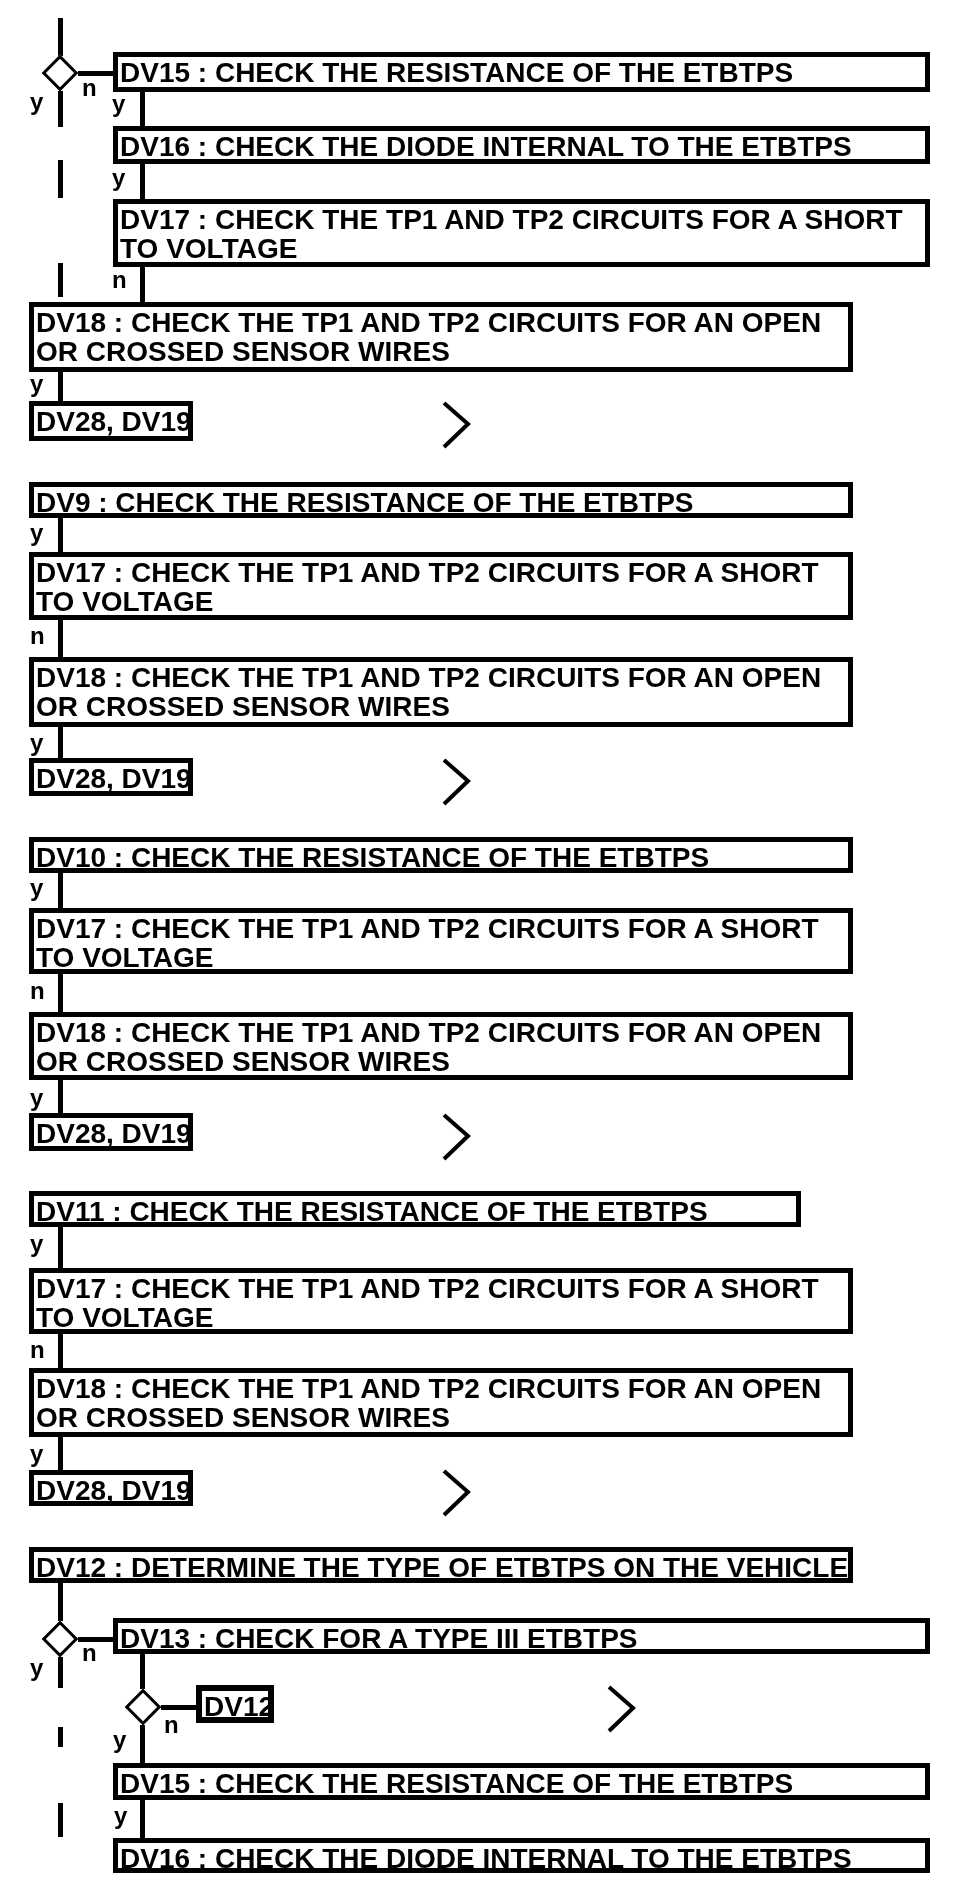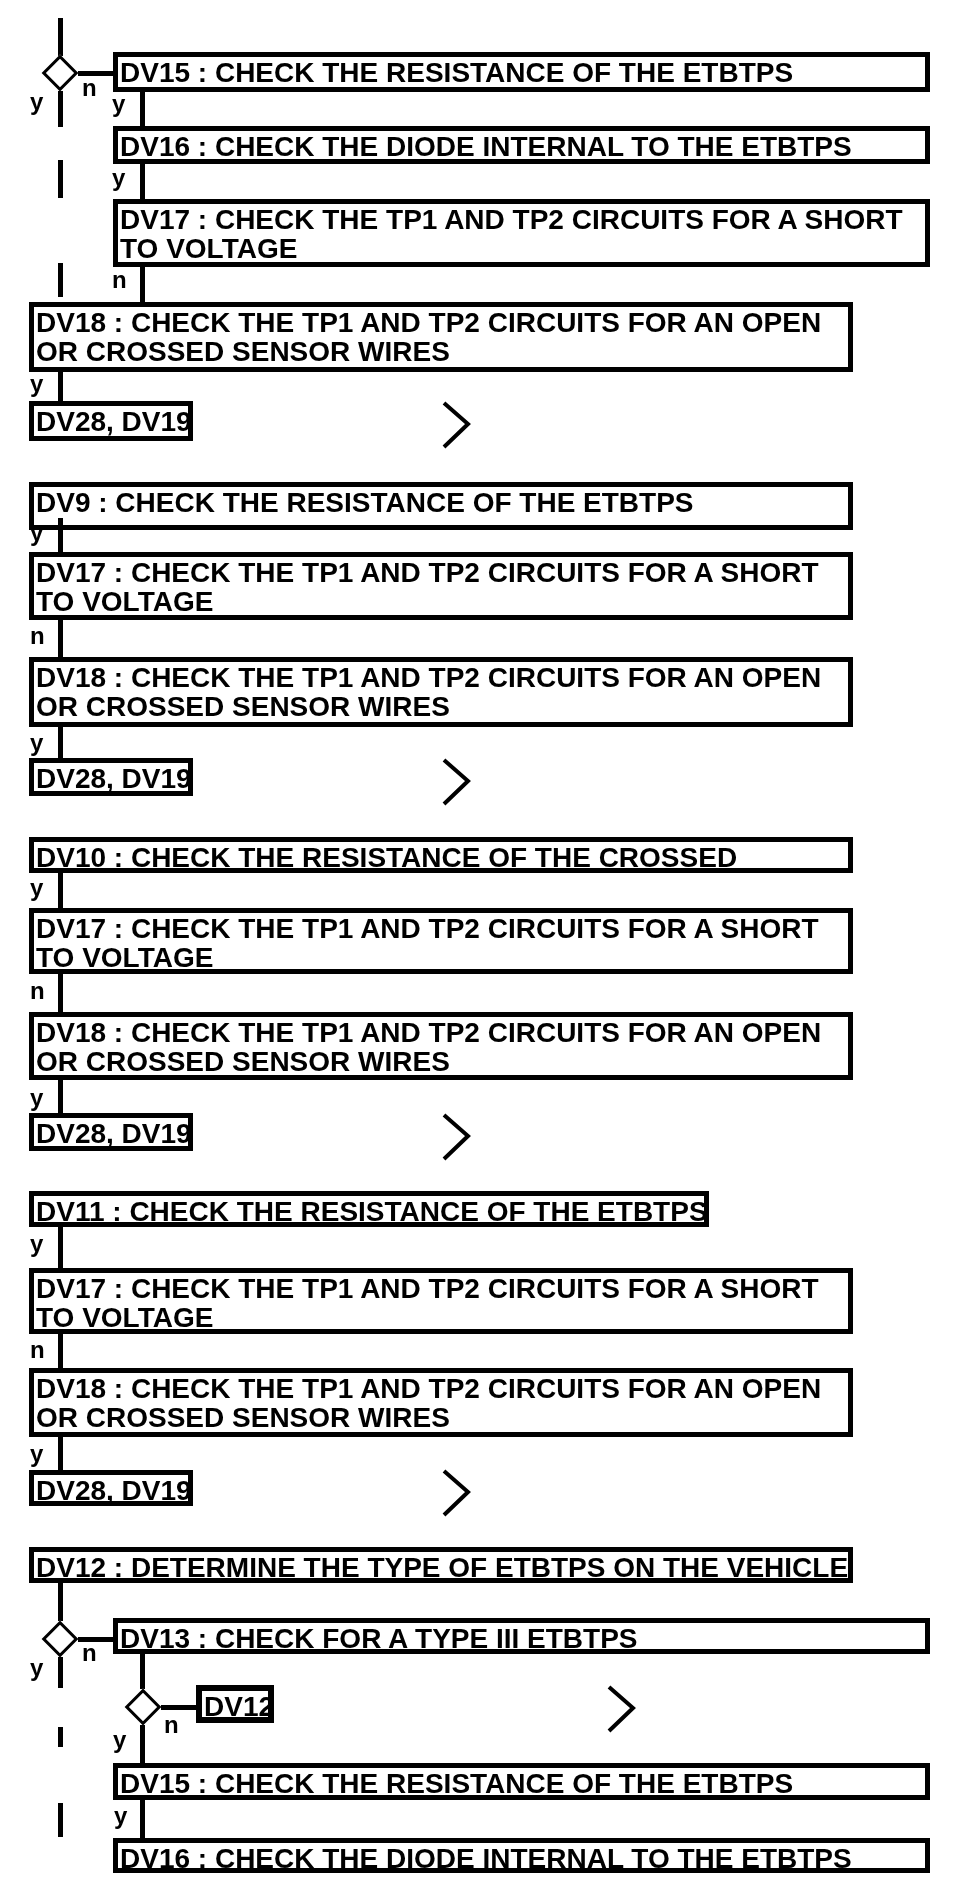--- a/index.html
+++ b/index.html
@@ -54,21 +54,21 @@
   <div class="lbl" style="left:30px;top:372px;">y</div>
   <div class="ln-v" style="left:58px;top:372px;width:5px;height:29px;"></div>
 
   <div class="box" style="left:29px;top:401px;width:164px;height:40px;">
     <span class="ln">DV28, DV19</span>
   </div>
   <svg class="chev" style="left:439px;top:400px;" width="34" height="50" viewBox="0 0 34 50">
     <polyline points="5,3 29,24 5,47" fill="none" stroke="#000" stroke-width="4"></polyline>
   </svg>
 
-  <div class="box" style="left:29px;top:482px;width:824px;height:48px;">
+  <div class="box" style="left:29px;top:482px;width:824px;height:36px;">
     <span class="ln">DV9 : CHECK THE RESISTANCE OF THE ETBTPS</span>
   </div>
   <div class="lbl" style="left:30px;top:521px;">y</div>
   <div class="ln-v" style="left:58px;top:518px;width:5px;height:34px;"></div>
 
   <div class="box" style="left:29px;top:552px;width:824px;height:68px;">
     <span class="ln">DV17 : CHECK THE TP1 AND TP2 CIRCUITS FOR A SHORT</span>
     <span class="ln">TO VOLTAGE</span>
   </div>
   <div class="lbl" style="left:30px;top:624px;">n</div>
@@ -82,21 +82,21 @@
   <div class="ln-v" style="left:58px;top:727px;width:5px;height:31px;"></div>
 
   <div class="box" style="left:29px;top:758px;width:164px;height:38px;">
     <span class="ln">DV28, DV19</span>
   </div>
   <svg class="chev" style="left:439px;top:757px;" width="34" height="50" viewBox="0 0 34 50">
     <polyline points="5,3 29,24 5,47" fill="none" stroke="#000" stroke-width="4"></polyline>
   </svg>
 
   <div class="box" style="left:29px;top:837px;width:824px;height:36px;">
-    <span class="ln">DV10 : CHECK THE RESISTANCE OF THE CROSSED</span>
+    <span class="ln">DV10 : CHECK THE RESISTANCE OF THE ETBTPS</span>
   </div>
   <div class="lbl" style="left:30px;top:876px;">y</div>
   <div class="ln-v" style="left:58px;top:873px;width:5px;height:35px;"></div>
 
   <div class="box" style="left:29px;top:908px;width:824px;height:66px;">
     <span class="ln">DV17 : CHECK THE TP1 AND TP2 CIRCUITS FOR A SHORT</span>
     <span class="ln">TO VOLTAGE</span>
   </div>
   <div class="lbl" style="left:30px;top:979px;">n</div>
   <div class="ln-v" style="left:58px;top:974px;width:5px;height:38px;"></div>
@@ -108,21 +108,21 @@
   <div class="lbl" style="left:30px;top:1086px;">y</div>
   <div class="ln-v" style="left:58px;top:1080px;width:5px;height:33px;"></div>
 
   <div class="box" style="left:29px;top:1113px;width:164px;height:38px;">
     <span class="ln">DV28, DV19</span>
   </div>
   <svg class="chev" style="left:439px;top:1112px;" width="34" height="50" viewBox="0 0 34 50">
     <polyline points="5,3 29,24 5,47" fill="none" stroke="#000" stroke-width="4"></polyline>
   </svg>
 
-  <div class="box" style="left:29px;top:1191px;width:680px;height:36px;">
+  <div class="box" style="left:29px;top:1191px;width:772px;height:36px;">
     <span class="ln">DV11 : CHECK THE RESISTANCE OF THE ETBTPS</span>
   </div>
   <div class="lbl" style="left:30px;top:1232px;">y</div>
   <div class="ln-v" style="left:58px;top:1227px;width:5px;height:41px;"></div>
 
   <div class="box" style="left:29px;top:1268px;width:824px;height:66px;">
     <span class="ln">DV17 : CHECK THE TP1 AND TP2 CIRCUITS FOR A SHORT</span>
     <span class="ln">TO VOLTAGE</span>
   </div>
   <div class="lbl" style="left:30px;top:1338px;">n</div>

